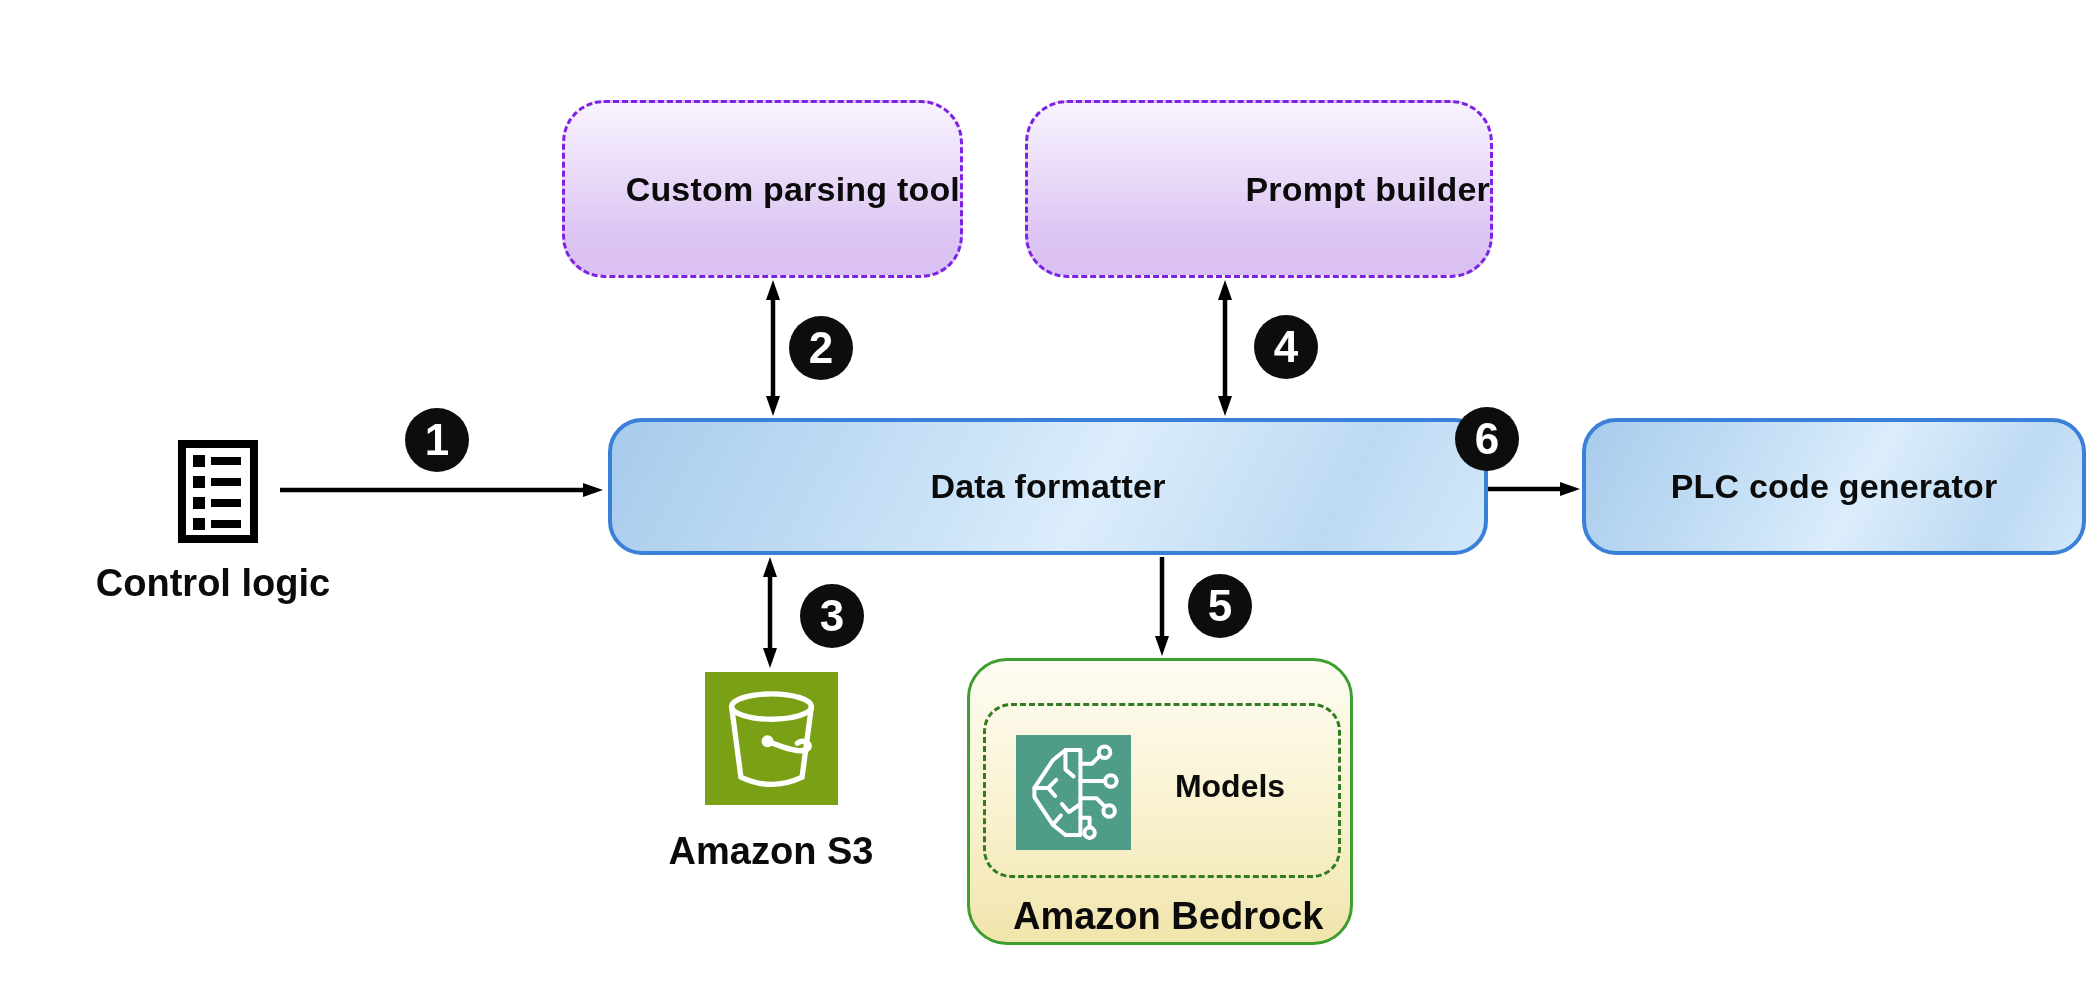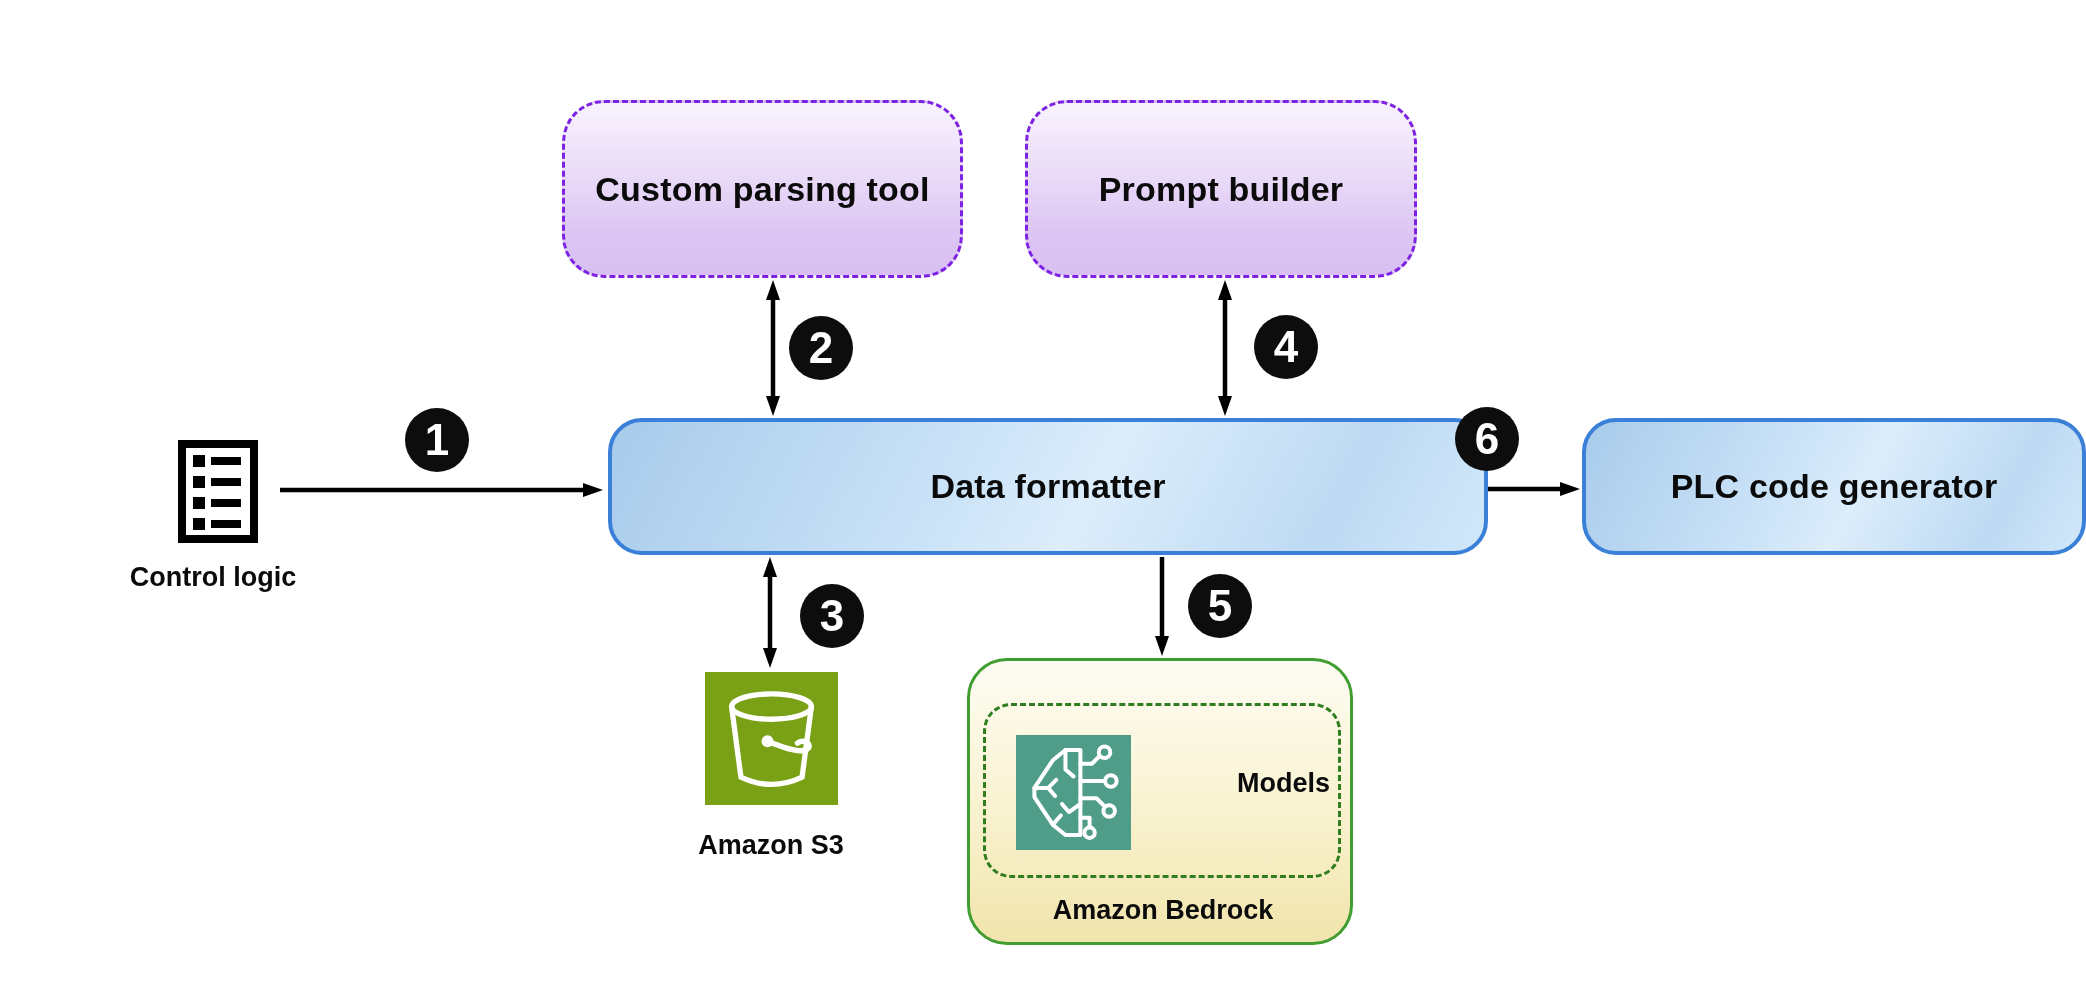--- a/index.html
+++ b/index.html
@@ -6,34 +6,35 @@
   .canvas{
     position:relative;width:2086px;height:994px;background:#ffffff;overflow:hidden;
     font-family:"Liberation Sans","DejaVu Sans",sans-serif;color:#0b0b0b;
   }
   .node{position:absolute;display:flex;align-items:center;justify-content:center;box-sizing:border-box;}
   .node .lbl{font-size:34px;font-weight:600;letter-spacing:.2px;white-space:nowrap;}
 
   .purple-box{
     width:401px;height:178px;border:3px dashed #7d22e3;border-radius:42px;
     background:linear-gradient(180deg,#f8f2fd 0%,#ecdff9 35%,#dcc4f3 78%,#d9c0f2 100%);
+    justify-content:flex-end;
   }
   .blue-box{
     height:137px;border:4px solid #3a80d9;border-radius:34px;
     background:linear-gradient(118deg,#a8cbeb 0%,#c9e2f7 38%,#dcedfb 55%,#bddaf3 82%,#d2e8fa 100%);
   }
   .bedrock-box{
     left:967px;top:658px;width:386px;height:287px;border:3px solid #3f9e2f;border-radius:40px;
     background:linear-gradient(180deg,#fdfcf3 0%,#faf4d6 45%,#f1e5ac 100%);
   }
   .bedrock-inner{
     position:absolute;left:13px;top:42px;width:358px;height:175px;
     border:3px dashed #2f7d1f;border-radius:28px;box-sizing:border-box;
   }
-  .caption{position:absolute;text-align:center;font-size:27px;font-weight:600;white-space:nowrap;}
+  .caption{position:absolute;text-align:center;font-size:38px;font-weight:600;white-space:nowrap;}
 
   .badge{
     position:absolute;width:64px;height:64px;border-radius:50%;background:#0d0d0d;
     color:#ffffff;display:flex;align-items:center;justify-content:center;
     font-size:44px;font-weight:bold;
   }
   .icon-abs{position:absolute;}
   svg{display:block;}
   .arrow-layer{position:absolute;left:0;top:0;}
 </style>
@@ -52,21 +53,21 @@
     <line x1="773" y1="298" x2="773" y2="398" stroke="#000" stroke-width="4.5" marker-start="url(#ah)" marker-end="url(#ah)"></line>
     <line x1="770" y1="575" x2="770" y2="650" stroke="#000" stroke-width="4.5" marker-start="url(#ah)" marker-end="url(#ah)"></line>
     <line x1="1225" y1="298" x2="1225" y2="398" stroke="#000" stroke-width="4.5" marker-start="url(#ah)" marker-end="url(#ah)"></line>
     <line x1="1162" y1="557" x2="1162" y2="638" stroke="#000" stroke-width="4.5" marker-end="url(#ah)"></line>
     <line x1="1403" y1="489" x2="1562" y2="489" stroke="#000" stroke-width="4.5" marker-end="url(#ah)"></line>
   </svg>
 
   <div class="node purple-box" style="left:562px;top:100px;">
     <span class="lbl">Custom parsing tool</span>
   </div>
-  <div class="node purple-box" style="left:1025px;top:100px;width:392px;">
+  <div class="node purple-box" style="left:1025px;top:100px;width:468px;">
     <span class="lbl">Prompt builder</span>
   </div>
 
   <div class="node blue-box" style="left:608px;top:418px;width:880px;">
     <span class="lbl">Data formatter</span>
   </div>
   <div class="node blue-box" style="left:1582px;top:418px;width:504px;">
     <span class="lbl">PLC code generator</span>
   </div>
 
@@ -112,21 +113,21 @@
         <path d="M56 55 L70 55 L76 61"></path>
         <path d="M56 72 L64 72 L64 79"></path>
       </g>
       <g stroke="#ffffff" stroke-width="3.5" fill="none">
         <circle cx="77" cy="15" r="5"></circle>
         <circle cx="82.5" cy="40" r="5"></circle>
         <circle cx="81" cy="66" r="5"></circle>
         <circle cx="64" cy="85" r="4.5"></circle>
       </g>
     </svg>
-    <div class="caption" style="left:160px;top:107px;width:200px;text-align:right;font-size:27px;">Models</div>
+    <div class="caption" style="left:160px;top:107px;width:200px;text-align:center;font-size:32px;">Models</div>
     <div class="caption" style="left:43px;top:234px;width:300px;">Amazon Bedrock</div>
   </div>
 
   <div class="badge" style="left:405px;top:408px;">
     <span>1</span>
   </div>
   <div class="badge" style="left:789px;top:316px;">
     <span>2</span>
   </div>
   <div class="badge" style="left:800px;top:584px;">

